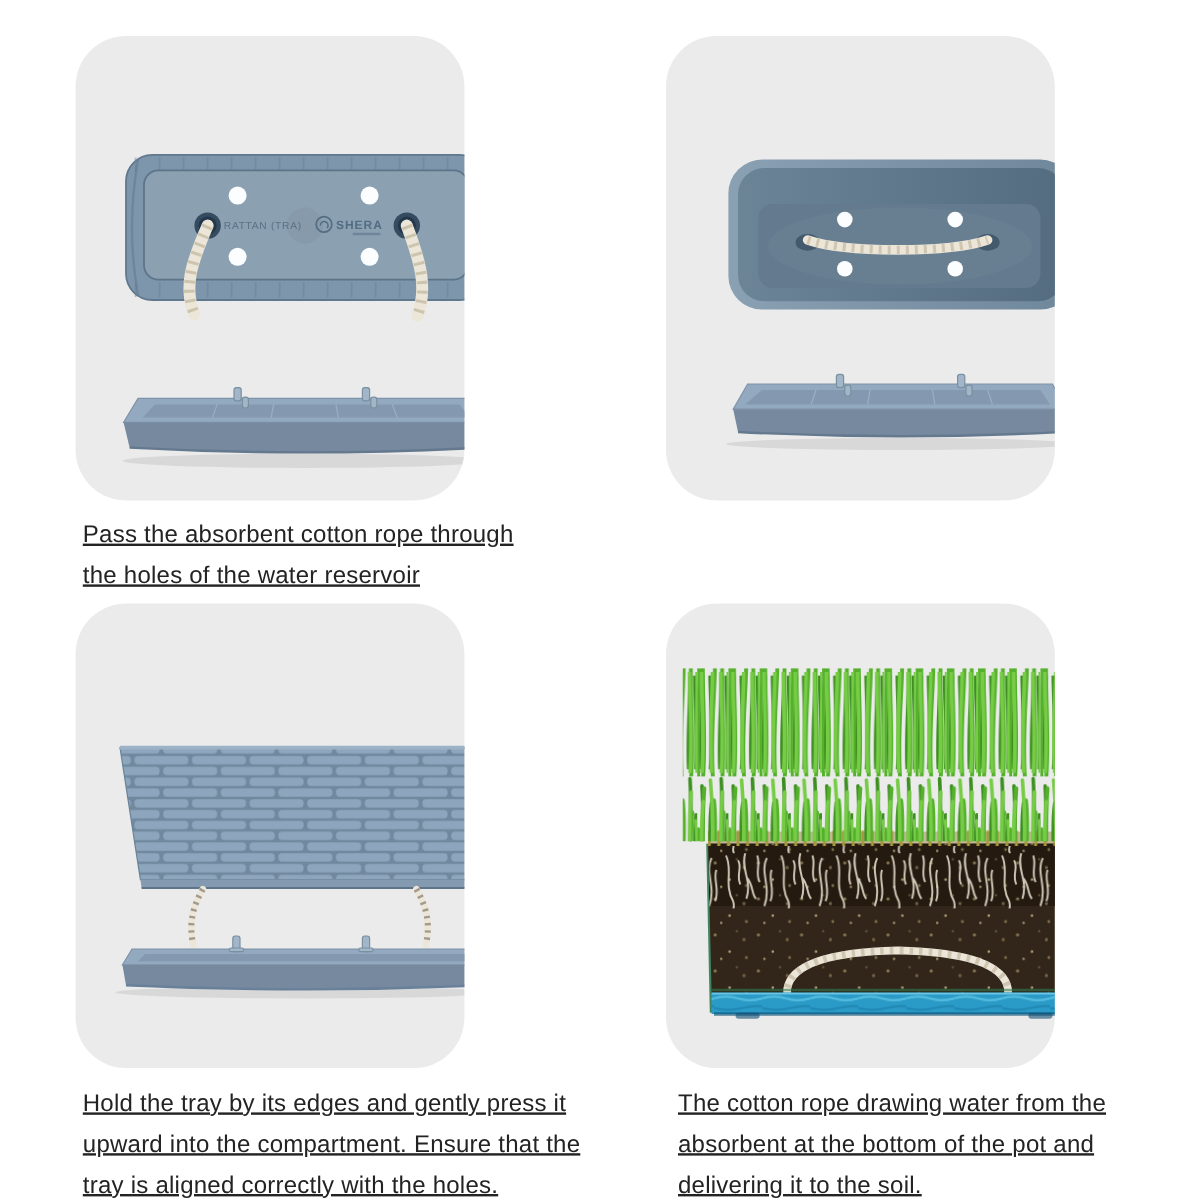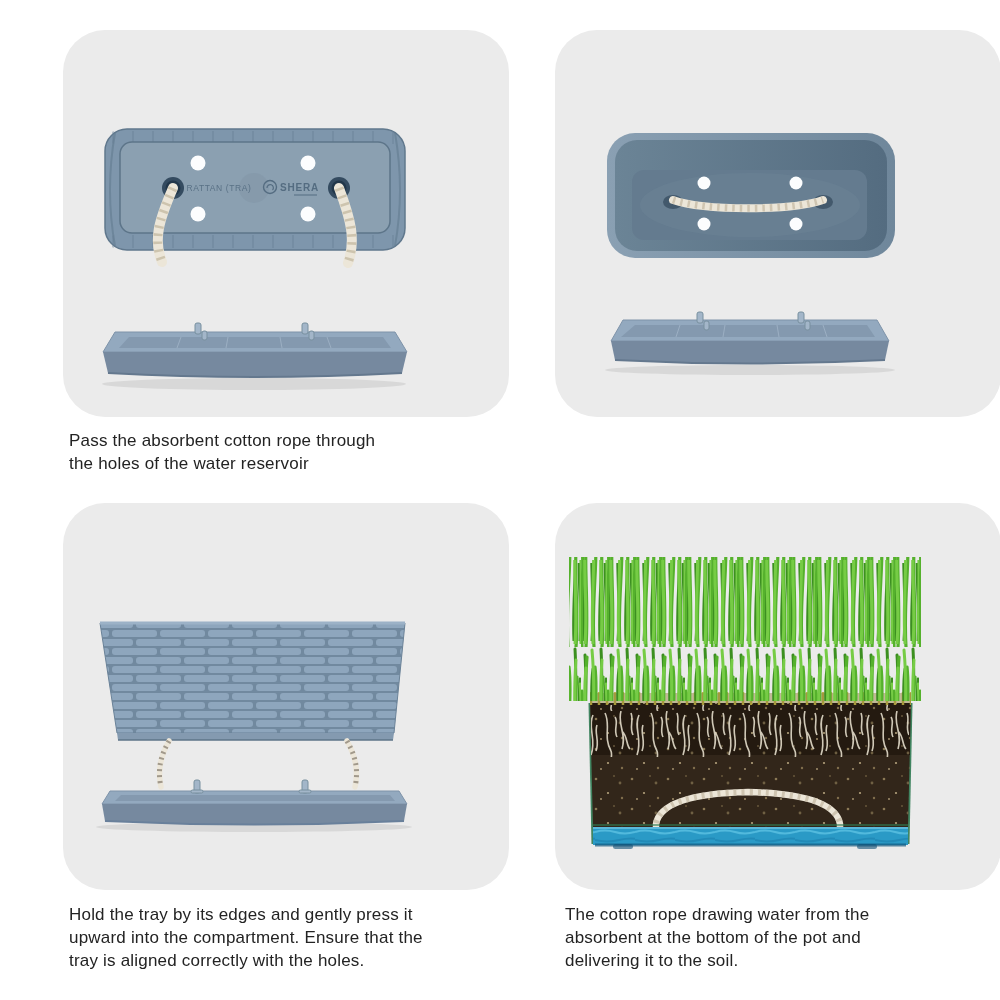--- a/index.html
+++ b/index.html
@@ -3,34 +3,35 @@
 <meta charset="utf-8">
 <style>
   html,body{margin:0;padding:0;}
   body{
     width:1000px;height:1000px;position:relative;
     background:var(--page-bg,#ffffff);
     font-family:"Liberation Sans", sans-serif;
     overflow:hidden;
   }
   .panel{
-    position:absolute;width:446px;height:387px;
+    position:absolute;width:324px;height:387px;
     background:var(--panel-bg,#ebebeb);
     border-radius:42px;overflow:hidden;
   }
   #panel-1{left:63px;top:30px}
   #panel-2{left:555px;top:30px}
   #panel-3{left:63px;top:503px}
   #panel-4{left:555px;top:503px}
   .panel svg{display:block;width:382px;height:387px}
   .caption{
     position:absolute;
-    font-size:17px;line-height:23px;letter-spacing:.2px;
+    font-size:20px;line-height:34px;letter-spacing:.2px;
     color:var(--caption-text,#232323);
     white-space:pre-line;
+    text-decoration:underline;
   }
   #caption-1{left:69px;top:429px;width:450px}
   #caption-3{left:69px;top:903px;width:450px}
   #caption-4{left:565px;top:903px;width:420px}
 
   
   .f-planter{fill:var(--planter-blue,#7e96ac)}
   .f-inner{fill:var(--planter-blue-light,#8ba0b1)}
   .f-hole{fill:var(--hole-dark,#344b60)}
   .s-rope{stroke:var(--rope-cream,#ece6d8);fill:none}

